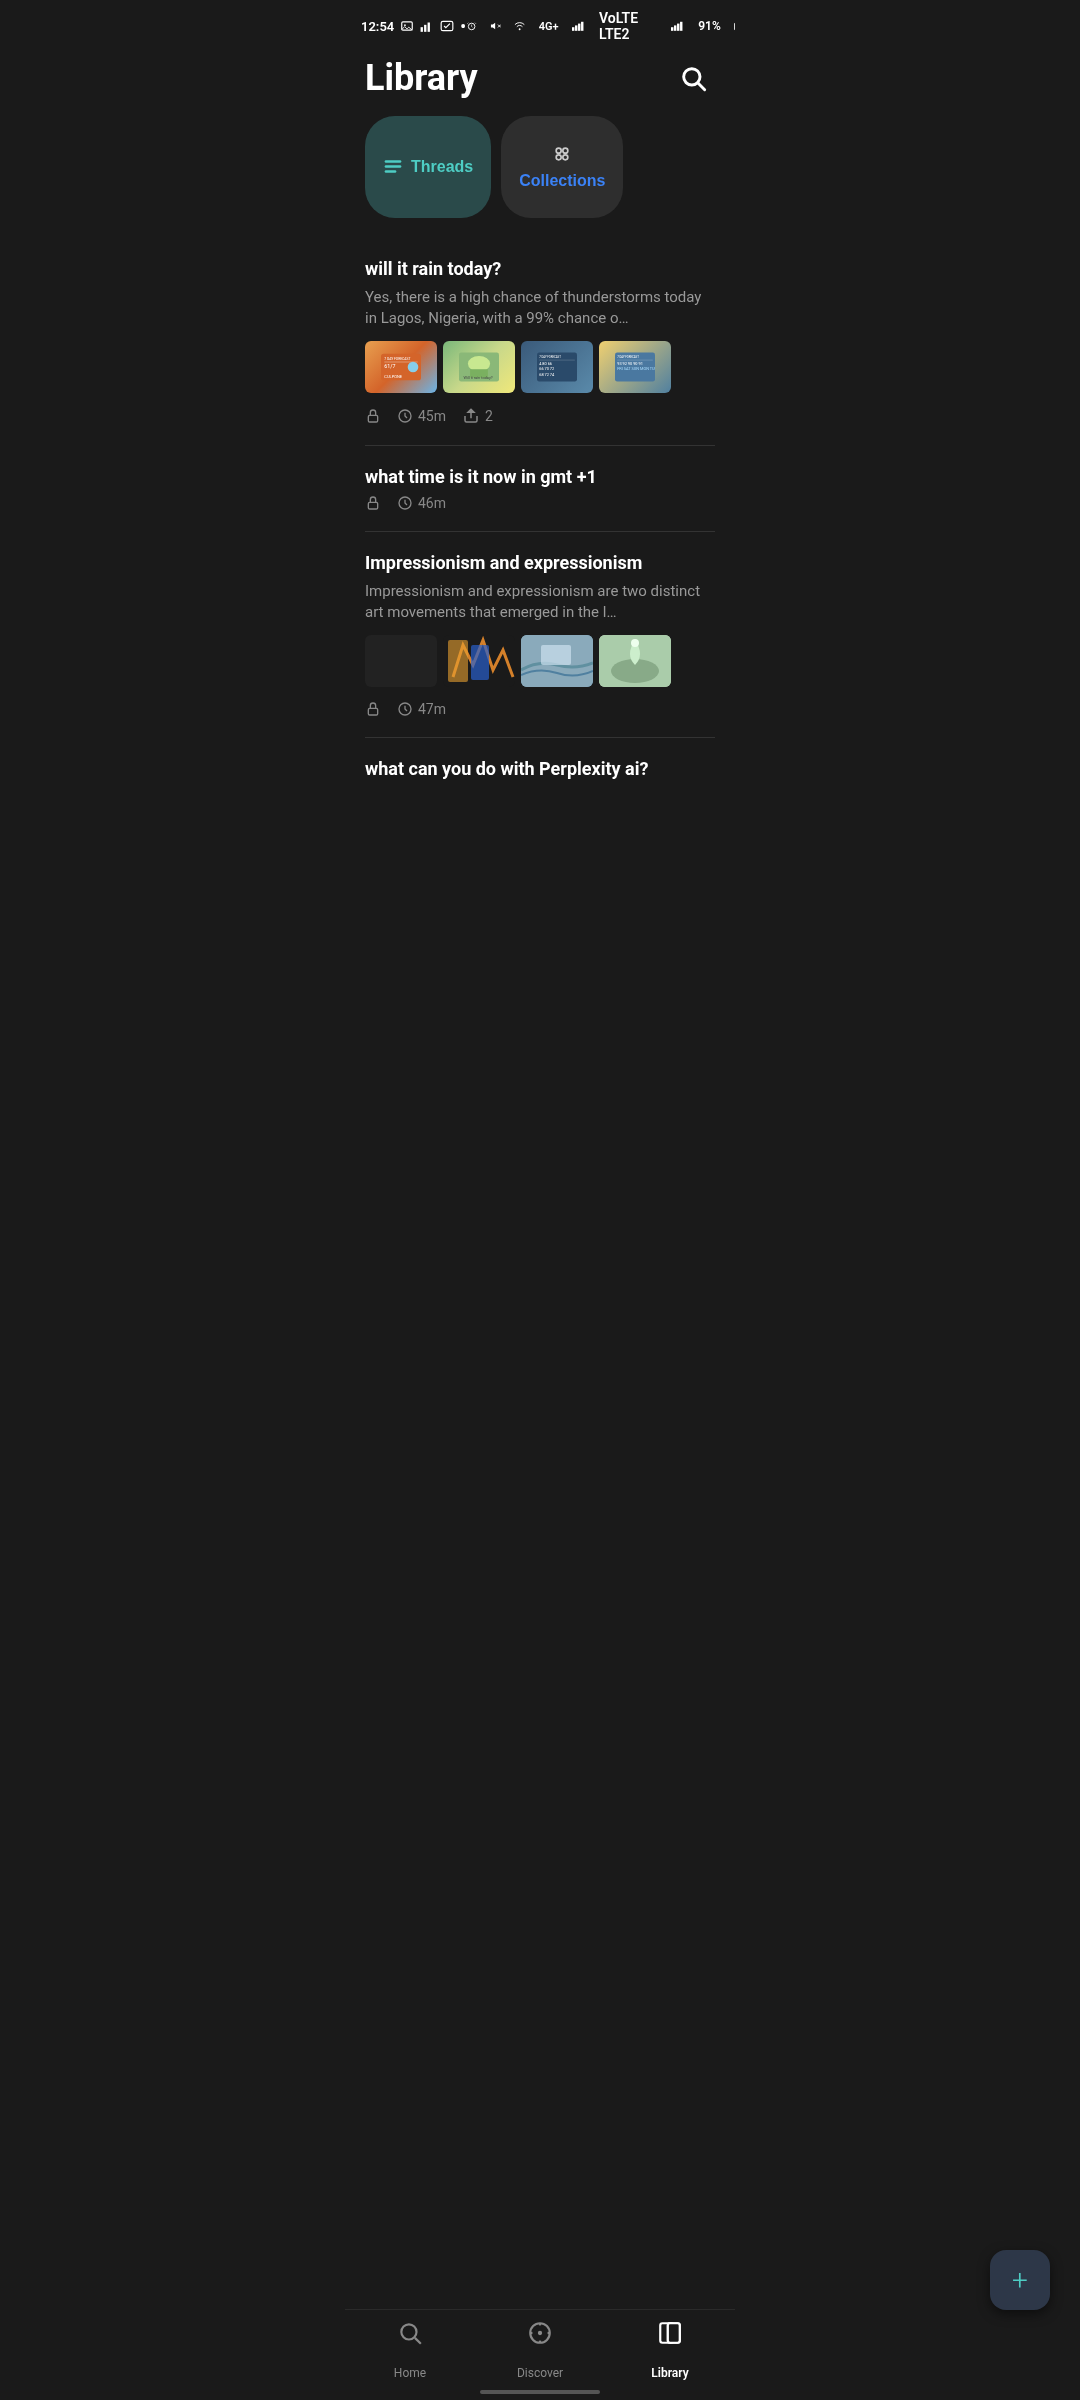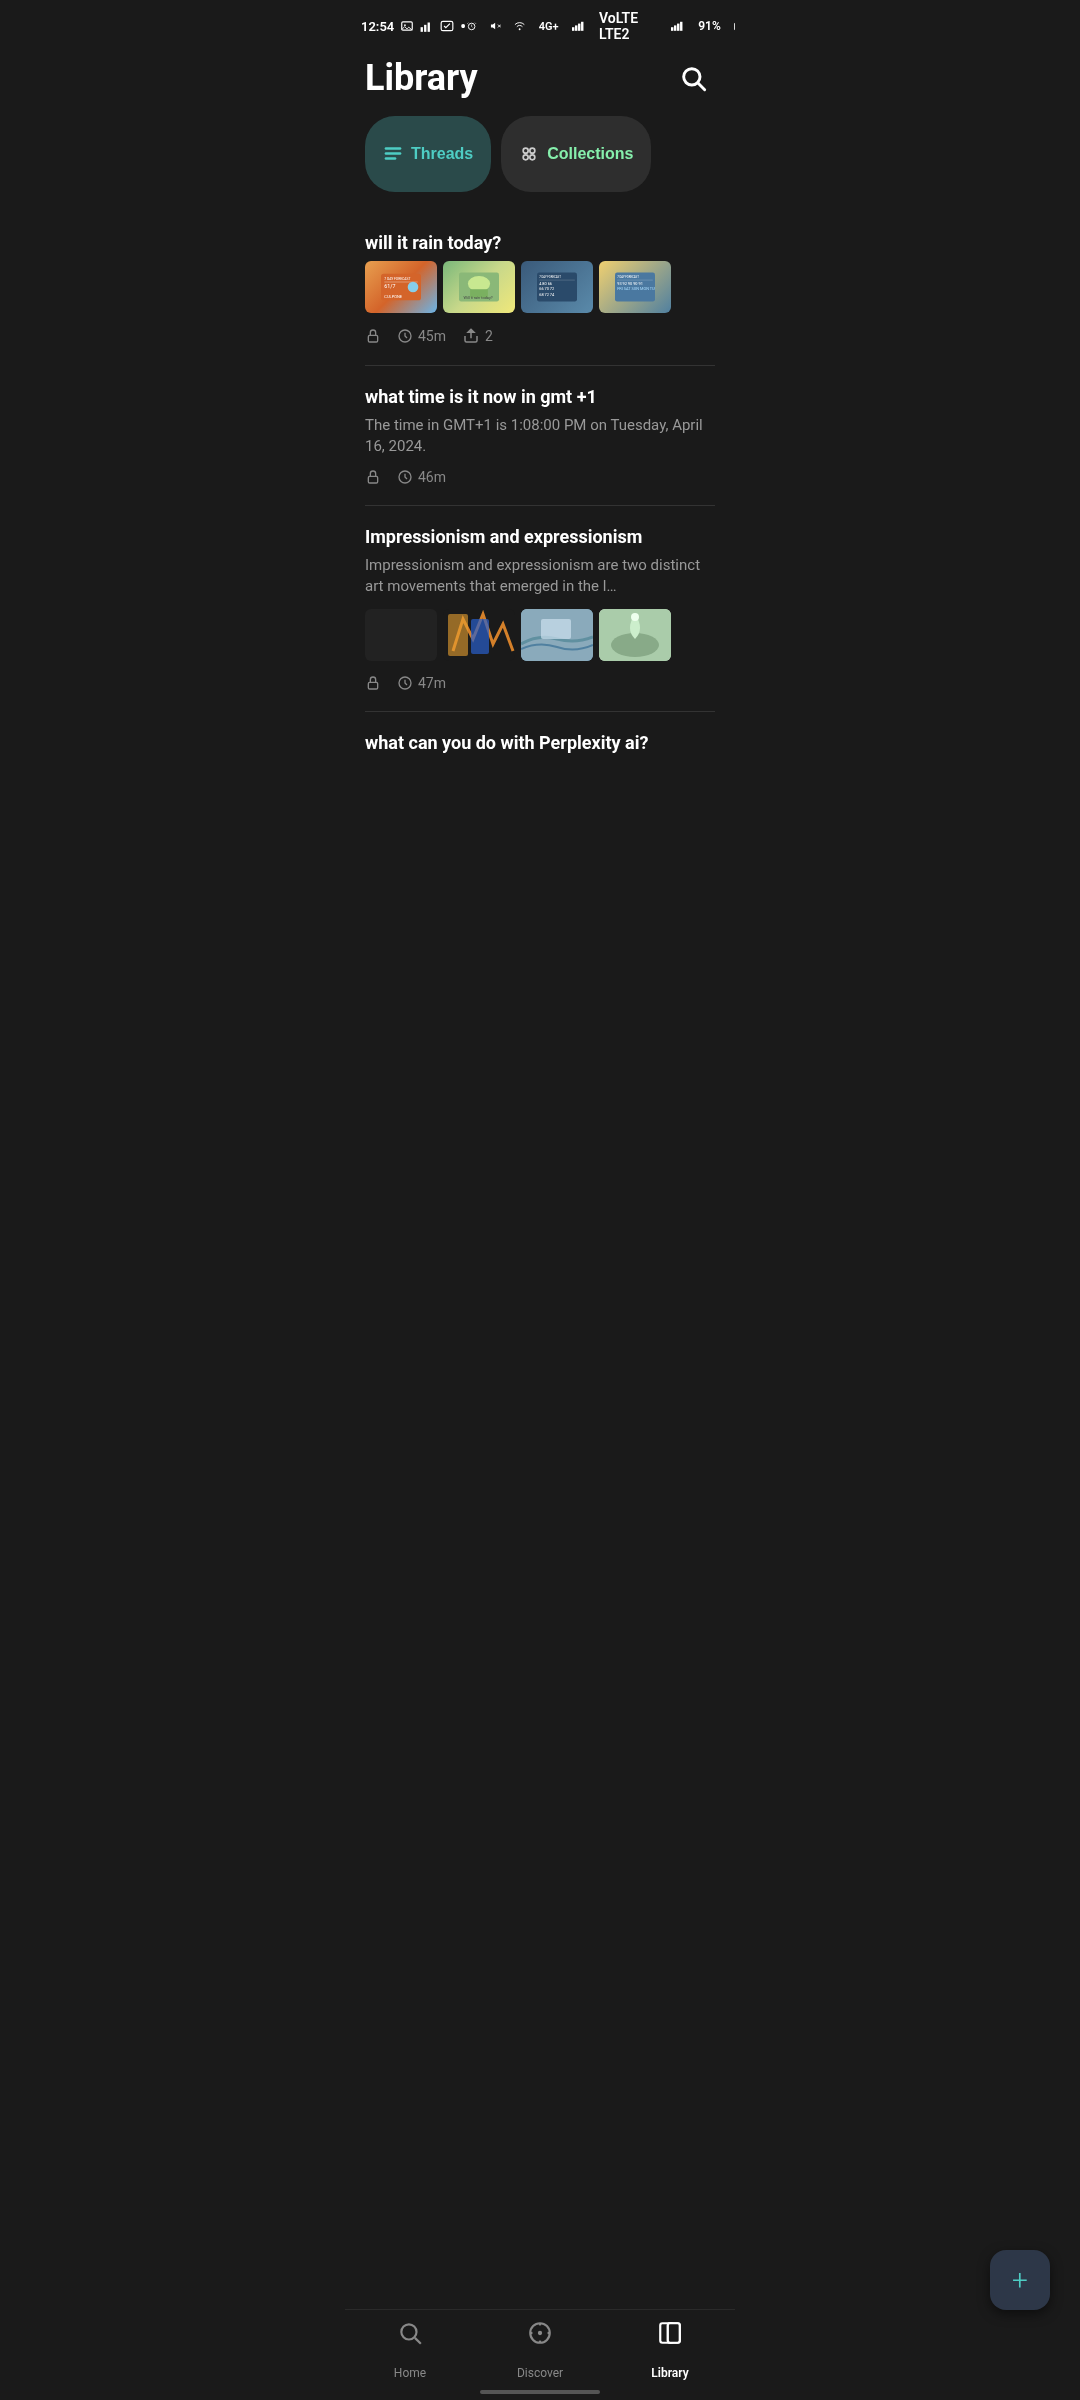--- a/index.html
+++ b/index.html
@@ -64,21 +64,22 @@
       font-weight: 600;
       cursor: pointer;
       border: none;
     }
     .tab-btn.active {
       background-color: #2a4a4a;
       color: #4ecdc4;
     }
     .tab-btn.inactive {
       background-color: #2e2e2e;
-      color: #86efac;
+      color: #3b82f6;
+      flex-direction: column;
     }
 
     
     .thread-list {
       padding: 0 20px;
     }
     .thread-item {
       padding: 20px 0;
       border-bottom: 1px solid #333333;
     }
@@ -312,20 +313,21 @@
       <circle cx="16" cy="16" r="3"></circle>
     </svg>
     <span>Collections</span>
   </button>
 </div>
 
 <div class="thread-list">
 
   <div class="thread-item">
     <div class="thread-title">will it rain today?</div>
+    <div class="thread-snippet">Yes, there is a high chance of thunderstorms today in Lagos, Nigeria, with a 99% chance o…</div>
     <div class="thread-images">
       <div class="thread-img-placeholder img-weather1">
         <svg width="40" height="30" viewBox="0 0 60 40">
           <rect width="60" height="40" fill="#d4642a" rx="4"></rect>
           <text x="5" y="10" font-size="5" fill="white">7 DAY FORECAST</text>
           <rect x="5" y="12" width="50" height="1" fill="rgba(255,255,255,0.5)"></rect>
           <text x="5" y="22" font-size="8" fill="white">61/7</text>
           <circle cx="48" cy="20" r="8" fill="#87ceeb"></circle>
           <text x="5" y="36" font-size="6" fill="white">CULPONE</text>
         </svg>
@@ -378,21 +380,20 @@
             <path d="M12 3l4 4H8l4-4z" fill="#888"></path>
             <line x1="12" y1="3" x2="12" y2="15"></line>
           </svg>
         <span>2</span>
       </span>
     </div>
   </div>
 
   <div class="thread-item">
     <div class="thread-title">what time is it now in gmt +1</div>
-    <div class="thread-snippet">The time in GMT+1 is 1:08:00 PM on Tuesday, April 16, 2024.</div>
     <div class="thread-meta">
       <span class="meta-item">
         <svg width="16" height="16" viewBox="0 0 24 24" fill="none" stroke="#888" stroke-width="2">
             <rect x="5" y="11" width="14" height="10" rx="2"></rect>
             <path d="M8 11V7a4 4 0 0 1 8 0v4"></path>
           </svg>
       </span>
       <span class="meta-item">
         <svg width="16" height="16" viewBox="0 0 24 24" fill="none" stroke="#888" stroke-width="2">
             <circle cx="12" cy="12" r="9"></circle>

